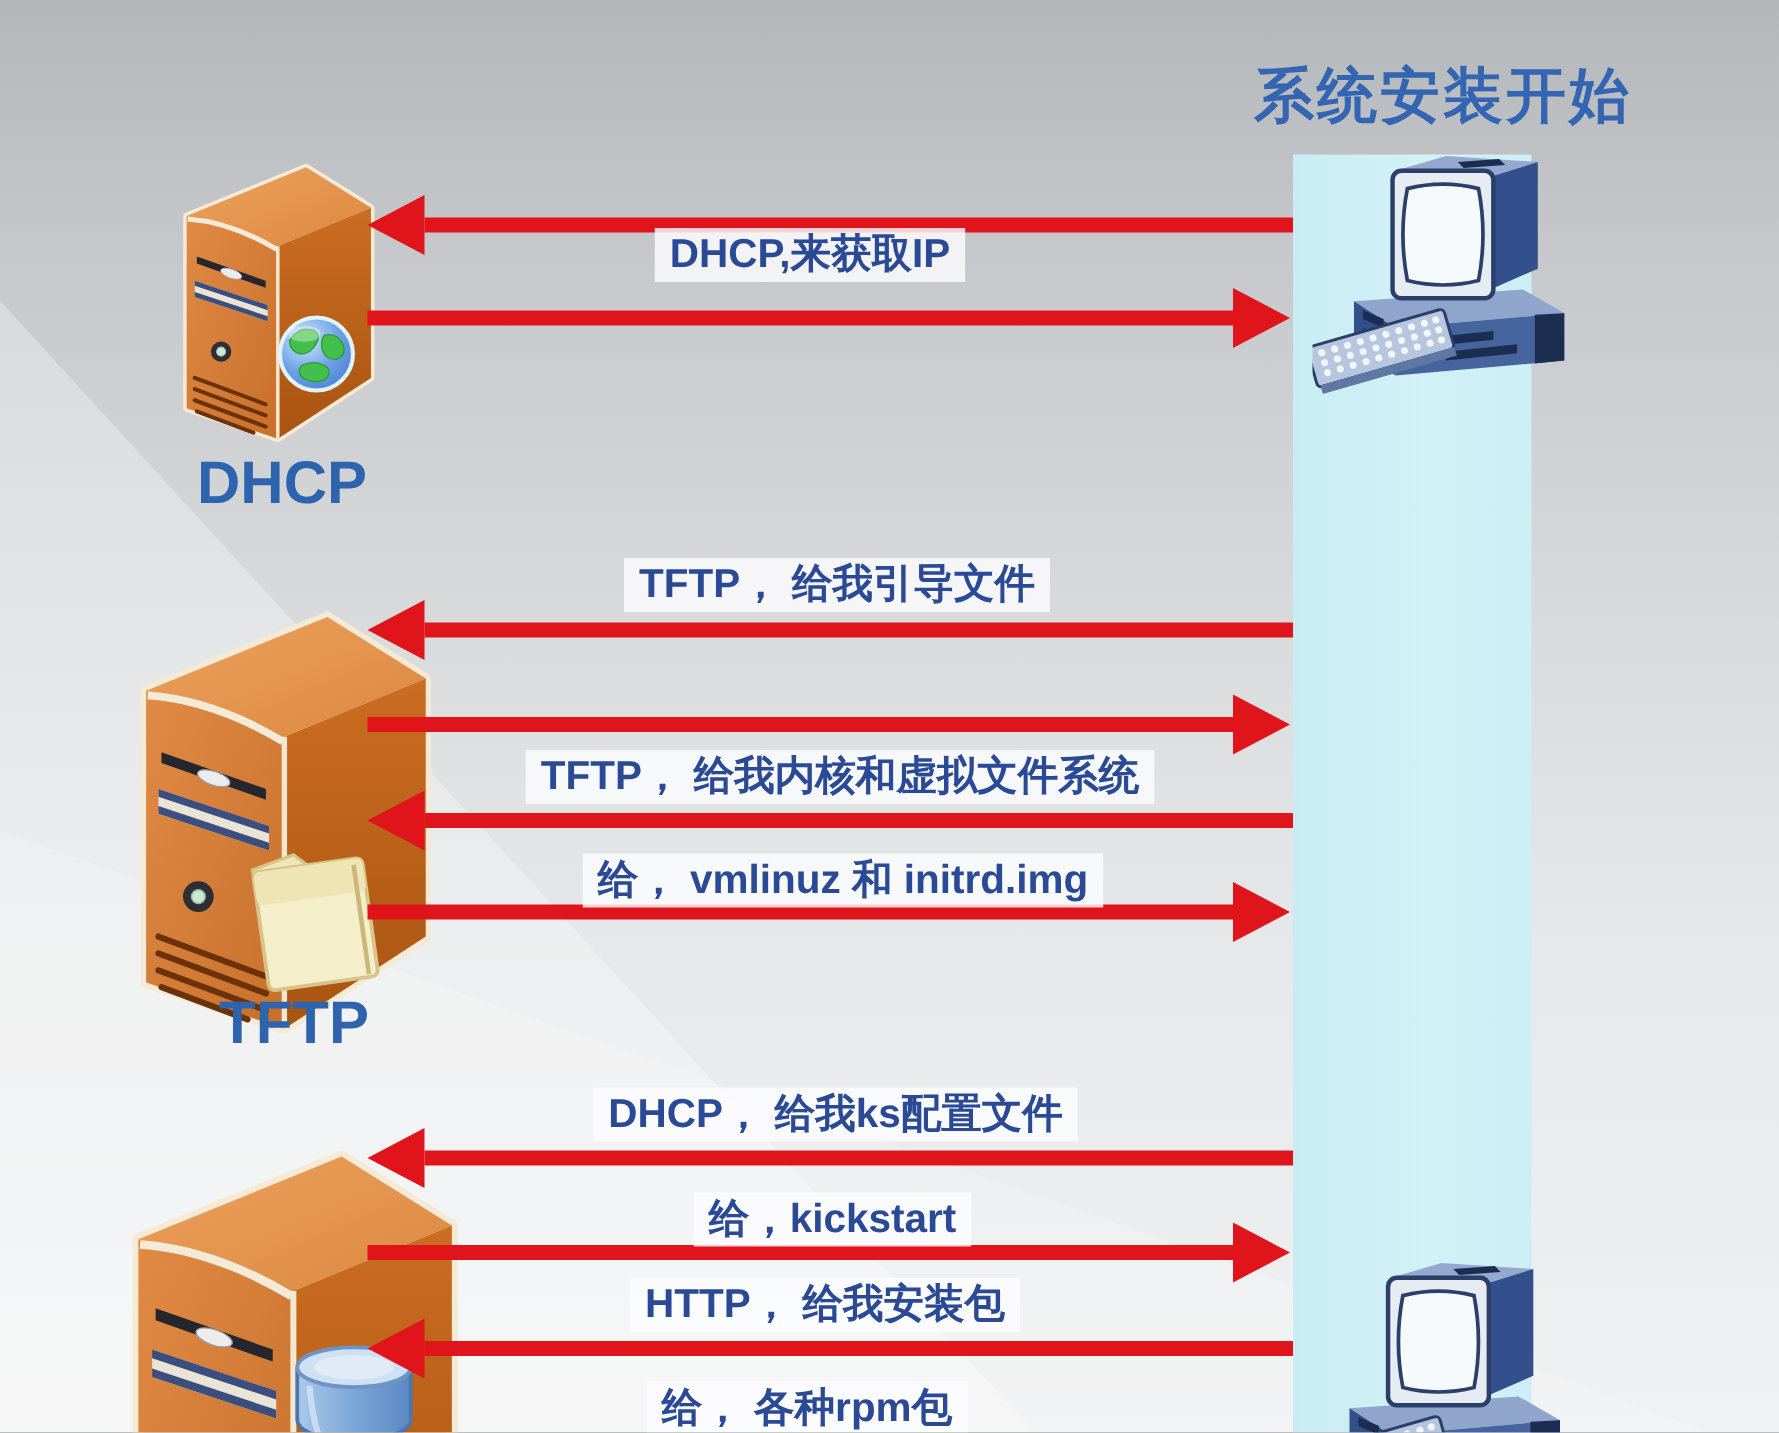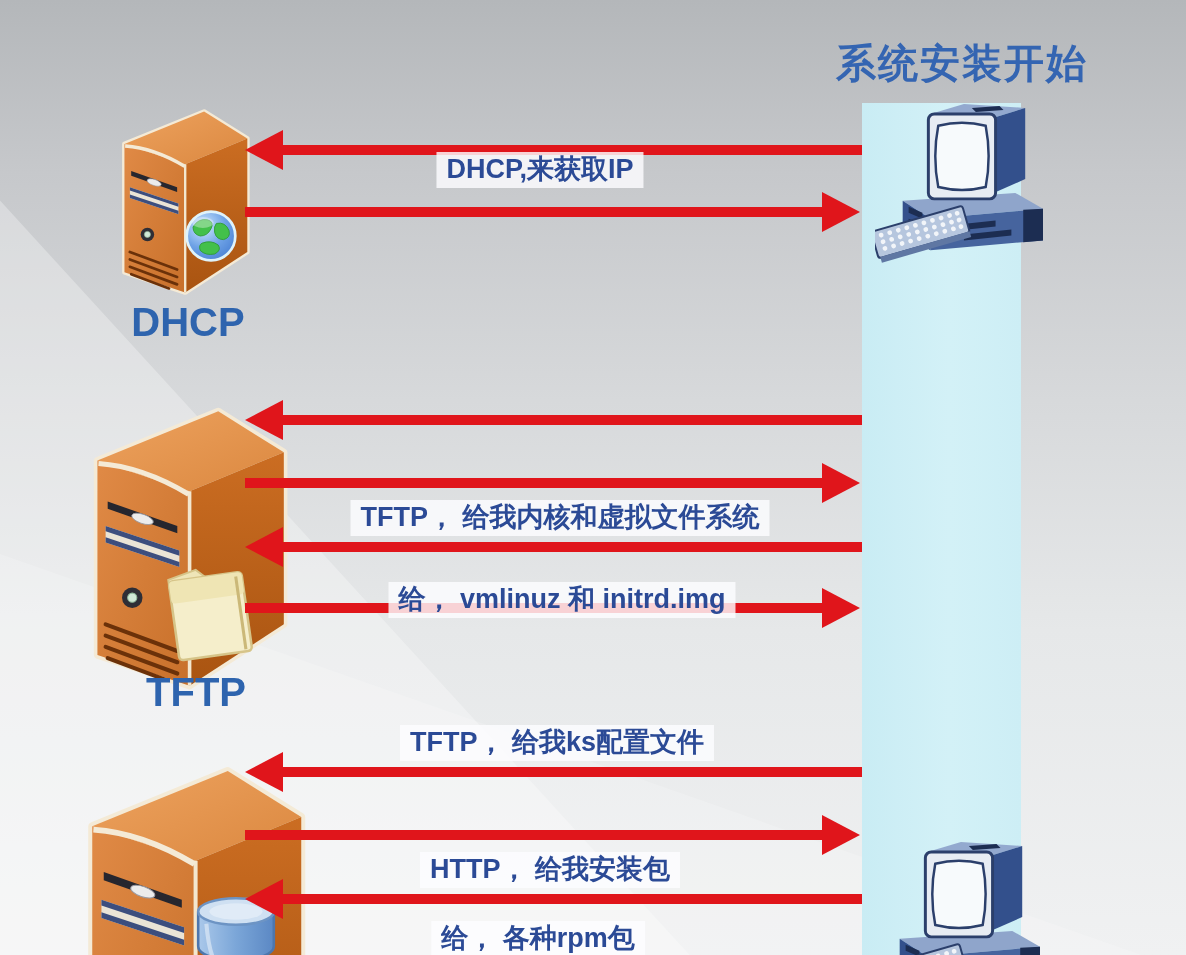--- a/index.html
+++ b/index.html
@@ -29,21 +29,21 @@
   .arrow.right{left:245px;width:577px;}
   .arrow.right::after{content:'';position:absolute;right:-38px;top:50%;transform:translateY(-50%);
     width:0;height:0;border-top:20px solid transparent;border-bottom:20px solid transparent;border-left:38px solid #e0151b;}
   .a1{top:145px;} .a2{top:207px;} .a3{top:415px;} .a4{top:478px;} .a5{top:542px;}
   .a6{top:603px;} .a7{top:767px;} .a8{top:830px;} .a9{top:894px;}
   
   .msg{position:absolute;z-index:30;transform:translateX(-50%);white-space:nowrap;
        font-size:27px;font-weight:600;color:#2b4a96;background:rgba(252,253,255,0.82);
        padding:1px 10px 3px 10px;line-height:1.2;}
   .m1{left:540px;top:104px;margin-top:48px;} .m2{left:565px;top:170px;} .m3{left:558px;top:372px;}
-  .m4{left:562px;top:438px;} .m5{left:560px;top:500px;text-align:center;} .m6{left:562px;top:582px;}
+  .m4{left:562px;top:438px;} .m5{left:560px;top:500px;text-align:center;} .m6{left:562px;top:569px;}
   .m7{left:557px;top:725px;} .m8{left:555px;top:795px;} .m9{left:550px;top:852px;}
   .m10{left:538px;top:921px;}
 </style>
 </head>
 <body>
 
 <div class="canvas">
 
   <svg width="0" height="0" style="position:absolute" aria-hidden="true">
     <defs>
@@ -201,21 +201,21 @@
     <div class="server-label" style="left:73px;top:168px;margin-top:30px;">DHCP</div>
   </div>
 
   <div class="server" style="left:83px;top:397px;width:205px;height:300px;">
     <svg width="205" height="297" viewBox="0 0 200 290">
         <use href="#sym-server"></use>
       </svg>
     <svg class="accessory" style="left:82px;top:163px;" width="92" height="107" viewBox="0 0 90 105">
         <use href="#sym-folder"></use>
       </svg>
-    <div class="server-label" style="left:113px;top:273px;text-align:right;">TFTP</div>
+    <div class="server-label" style="left:113px;top:263px;text-align:right;">TFTP</div>
   </div>
 
   <div class="server" style="left:76px;top:755px;width:230px;height:330px;">
     <svg width="230" height="333" viewBox="0 0 200 290">
         <use href="#sym-server"></use>
       </svg>
     <svg class="accessory" style="left:114px;top:138px;" width="92" height="82" viewBox="0 0 90 80">
         <use href="#sym-database"></use>
       </svg>
     <div class="server-label" style="left:120px;top:300px;"></div>
@@ -225,19 +225,21 @@
   <div class="arrow right a2"></div>
   <div class="arrow left a3"></div>
   <div class="arrow right a4"></div>
   <div class="arrow left a5"></div>
   <div class="arrow right a6"></div>
   <div class="arrow left a7"></div>
   <div class="arrow right a8"></div>
   <div class="arrow left a9"></div>
 
   <div class="msg m1">DHCP,来获取IP</div>
+  <div class="msg m3">TFTP， 给我引导文件</div>
   <div class="msg m5">TFTP， 给我内核和虚拟文件系统</div>
   <div class="msg m6">给， vmlinuz 和 initrd.img</div>
-  <div class="msg m7">TFTP， 给我ks配置文件</div>
+  <div class="msg m7">DHCP， 给我ks配置文件</div>
+  <div class="msg m8">给，kickstart</div>
   <div class="msg m9">HTTP， 给我安装包</div>
   <div class="msg m10">给， 各种rpm包</div>
 
 </div>
 
 </body></html>

